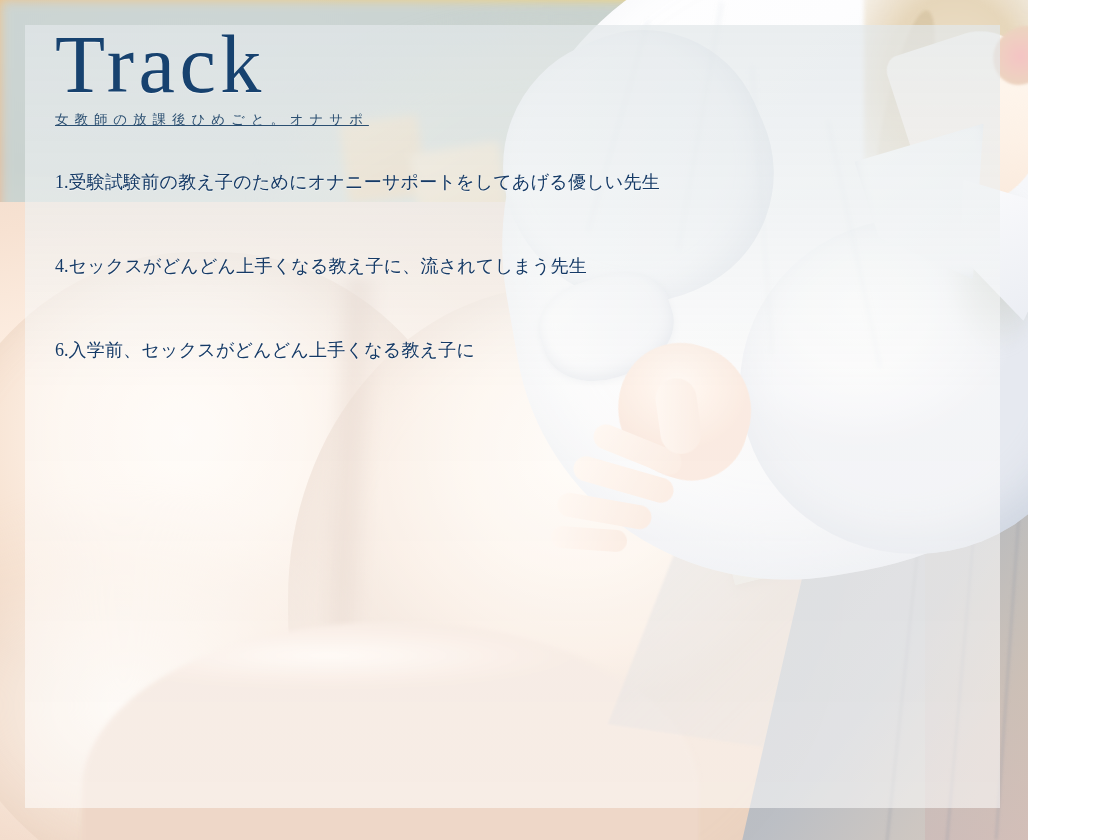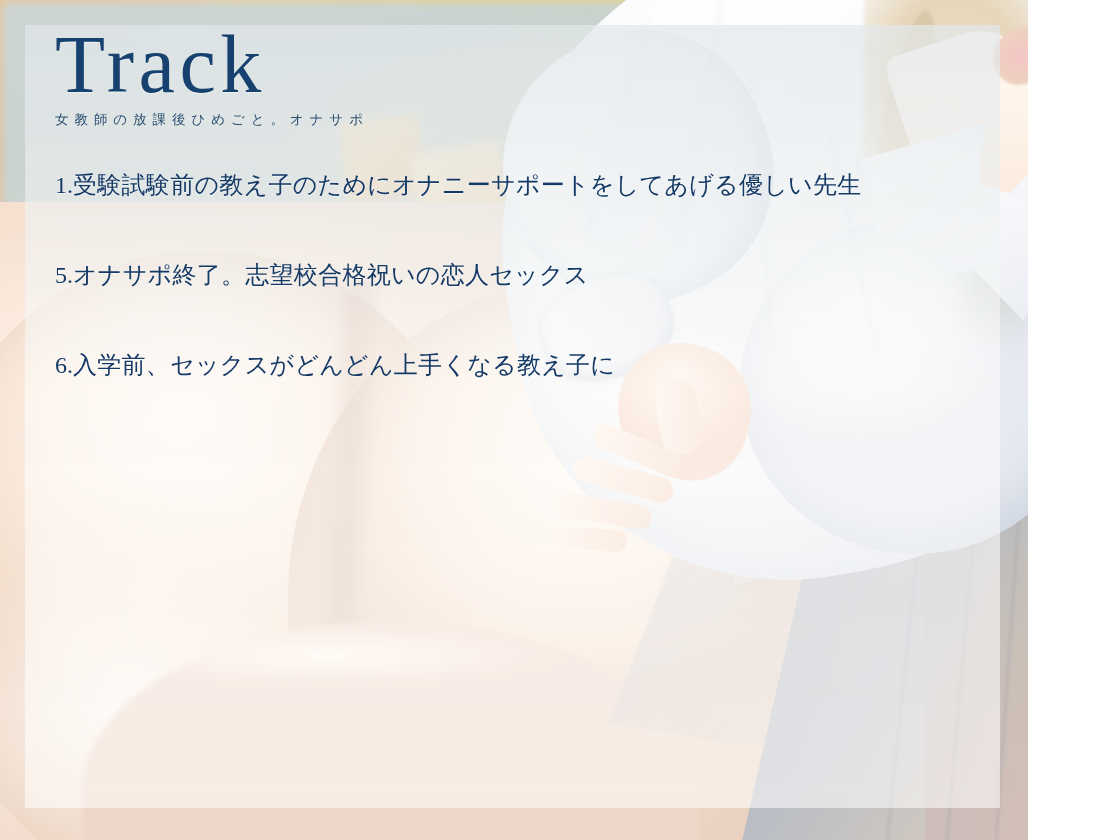--- a/index.html
+++ b/index.html
@@ -285,30 +285,31 @@
     text-shadow:0 1px 0 rgba(255,255,255,0.45);
   }
 
   .subtitle {
     margin-top:4px;
     font-family:"Liberation Serif", serif;
     font-size:13.5px;
     line-height:1.62;
     letter-spacing:0.44em;
     color:#2b4f71;
+    text-decoration:underline;
   }
   .subtitle div { white-space:nowrap; }
 
   .tracklist {
     margin-top:42px;
     list-style:none;
   }
   .track-item {
     font-family:"Liberation Serif", serif;
-    font-size:24px;
+    font-size:18px;
     line-height:1.0;
     letter-spacing:0.012em;
     color:#153a66;
     margin-bottom:66px;
     white-space:nowrap;
     text-shadow:0 1px 1px rgba(255,255,255,0.55);
   }
   .track-item:last-child { margin-bottom:0; }
   .track-num { letter-spacing:0; }
 </style>
@@ -374,19 +375,19 @@
   <div class="content">
 
     <div class="title">Track</div>
 
     <div class="subtitle">
       <div>女教師の放課後ひめごと。オナサポ</div>
     </div>
 
     <ul class="tracklist">
       <li class="track-item"><span class="track-num">1.</span><span>受験試験前の教え子のためにオナニーサポートをしてあげる優しい先生</span></li>
-      <li class="track-item"><span class="track-num">5.</span><span>オナサポ終了。志望校合格祝いの恋人セックス</span></li>
+      <li class="track-item"><span class="track-num">4.</span><span>セックスがどんどん上手くなる教え子に、流されてしまう先生</span></li>
       <li class="track-item"><span class="track-num">6.</span><span>入学前、セックスがどんどん上手くなる教え子に</span></li>
     </ul>
 
   </div>
 
 </div>
 
 </body></html>

